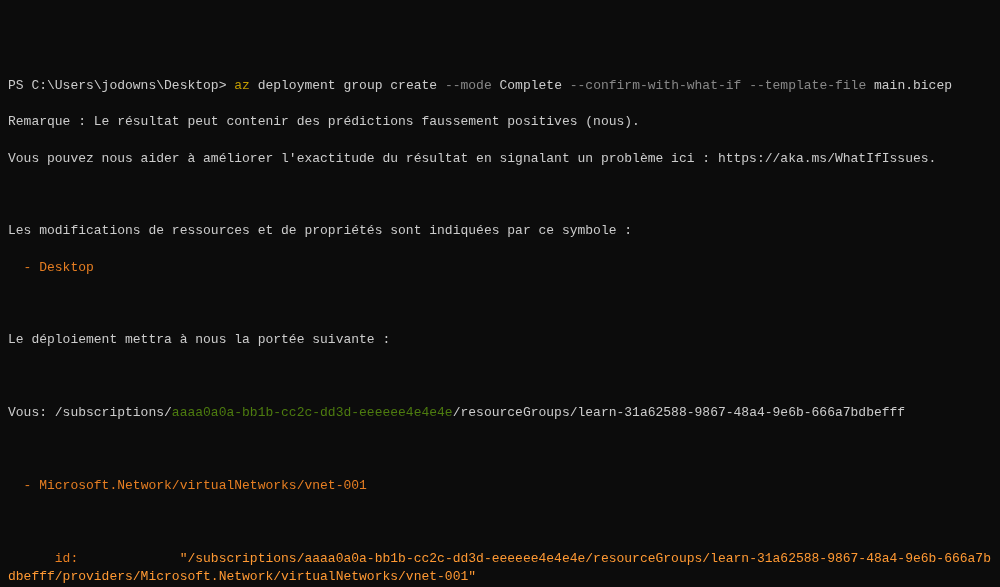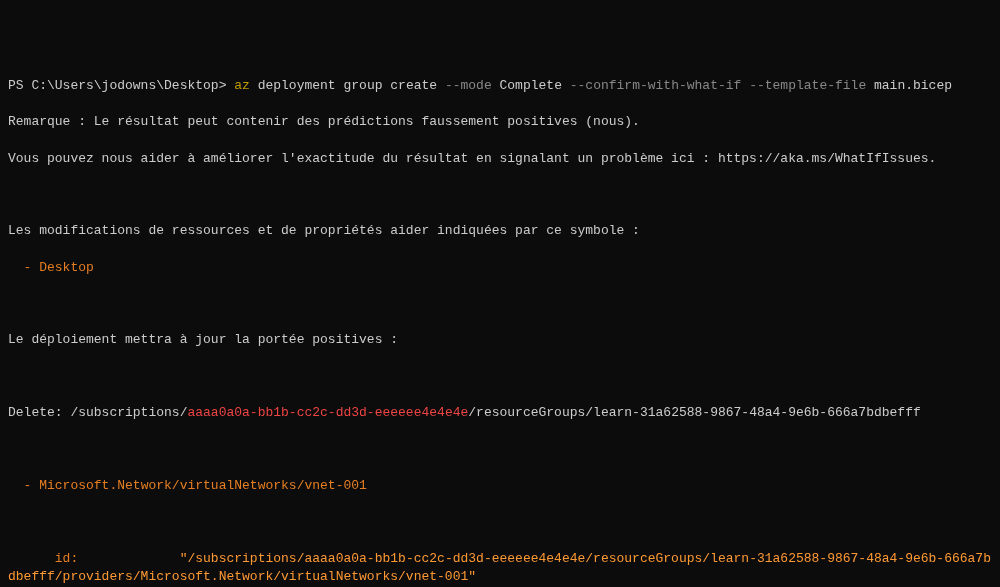--- a/index.html
+++ b/index.html
@@ -13,43 +13,43 @@
       font-family: 'Consolas', 'Courier New', monospace;
       font-size: 13px;
       line-height: 1.4;
       padding: 4px 8px;
       width: 1000px;
       height: 587px;
       overflow: hidden;
       white-space: pre-wrap;
       word-break: break-all;
     }
-    .white { color: #ef4444; }
+    .white { color: #4d7c0f; }
     .gray { color: #888888; }
     .yellow { color: #c19c00; }
     .orange { color: #e67e22; }
     .bright-orange { color: #ff9933; }
     .prompt-path { color: #cccccc; }
     .line { display: block; font-family: Liberation Mono, monospace; }
   </style>
 </head>
 <body>
 
 
 
 <span class="line"><span class="prompt-path">PS C:\Users\jodowns\Desktop&gt; </span><span class="yellow">az</span><span> deployment group create </span><span class="gray">--mode</span><span> Complete </span><span class="gray">--confirm-with-what-if --template-file</span><span> main.bicep</span></span>
 <span class="line">Remarque : Le résultat peut contenir des prédictions faussement positives (nous).</span>
 <span class="line">Vous pouvez nous aider à améliorer l'exactitude du résultat en signalant un problème ici : https://aka.ms/WhatIfIssues.</span>
 <span class="line"> </span>
-<span class="line">Les modifications de ressources et de propriétés aider indiquées par ce symbole :</span>
+<span class="line">Les modifications de ressources et de propriétés sont indiquées par ce symbole :</span>
 <span class="line"><span class="orange">  - </span><span class="orange">Desktop</span></span>
 <span class="line"> </span>
-<span class="line">Le déploiement mettra à jour la portée positives :</span>
+<span class="line">Le déploiement mettra à nous la portée suivante :</span>
 <span class="line"> </span>
-<span class="line"><span>Delete: /subscriptions/</span><span class="white">aaaa0a0a-bb1b-cc2c-dd3d-eeeeee4e4e4e</span><span>/resourceGroups/learn-31a62588-9867-48a4-9e6b-666a7bdbefff</span></span>
+<span class="line"><span>Vous: /subscriptions/</span><span class="white">aaaa0a0a-bb1b-cc2c-dd3d-eeeeee4e4e4e</span><span>/resourceGroups/learn-31a62588-9867-48a4-9e6b-666a7bdbefff</span></span>
 <span class="line"> </span>
 <span class="line orange">  - Microsoft.Network/virtualNetworks/vnet-001</span>
 <span class="line"> </span>
 <span class="line orange"><span>      id:             </span><span class="bright-orange">"/subscriptions/aaaa0a0a-bb1b-cc2c-dd3d-eeeeee4e4e4e/resourceGroups/learn-31a62588-9867-48a4-9e6b-666a7bdbefff/providers/Microsoft.Network/virtualNetworks/vnet-001"</span></span>
 
 
 
 
 
 

